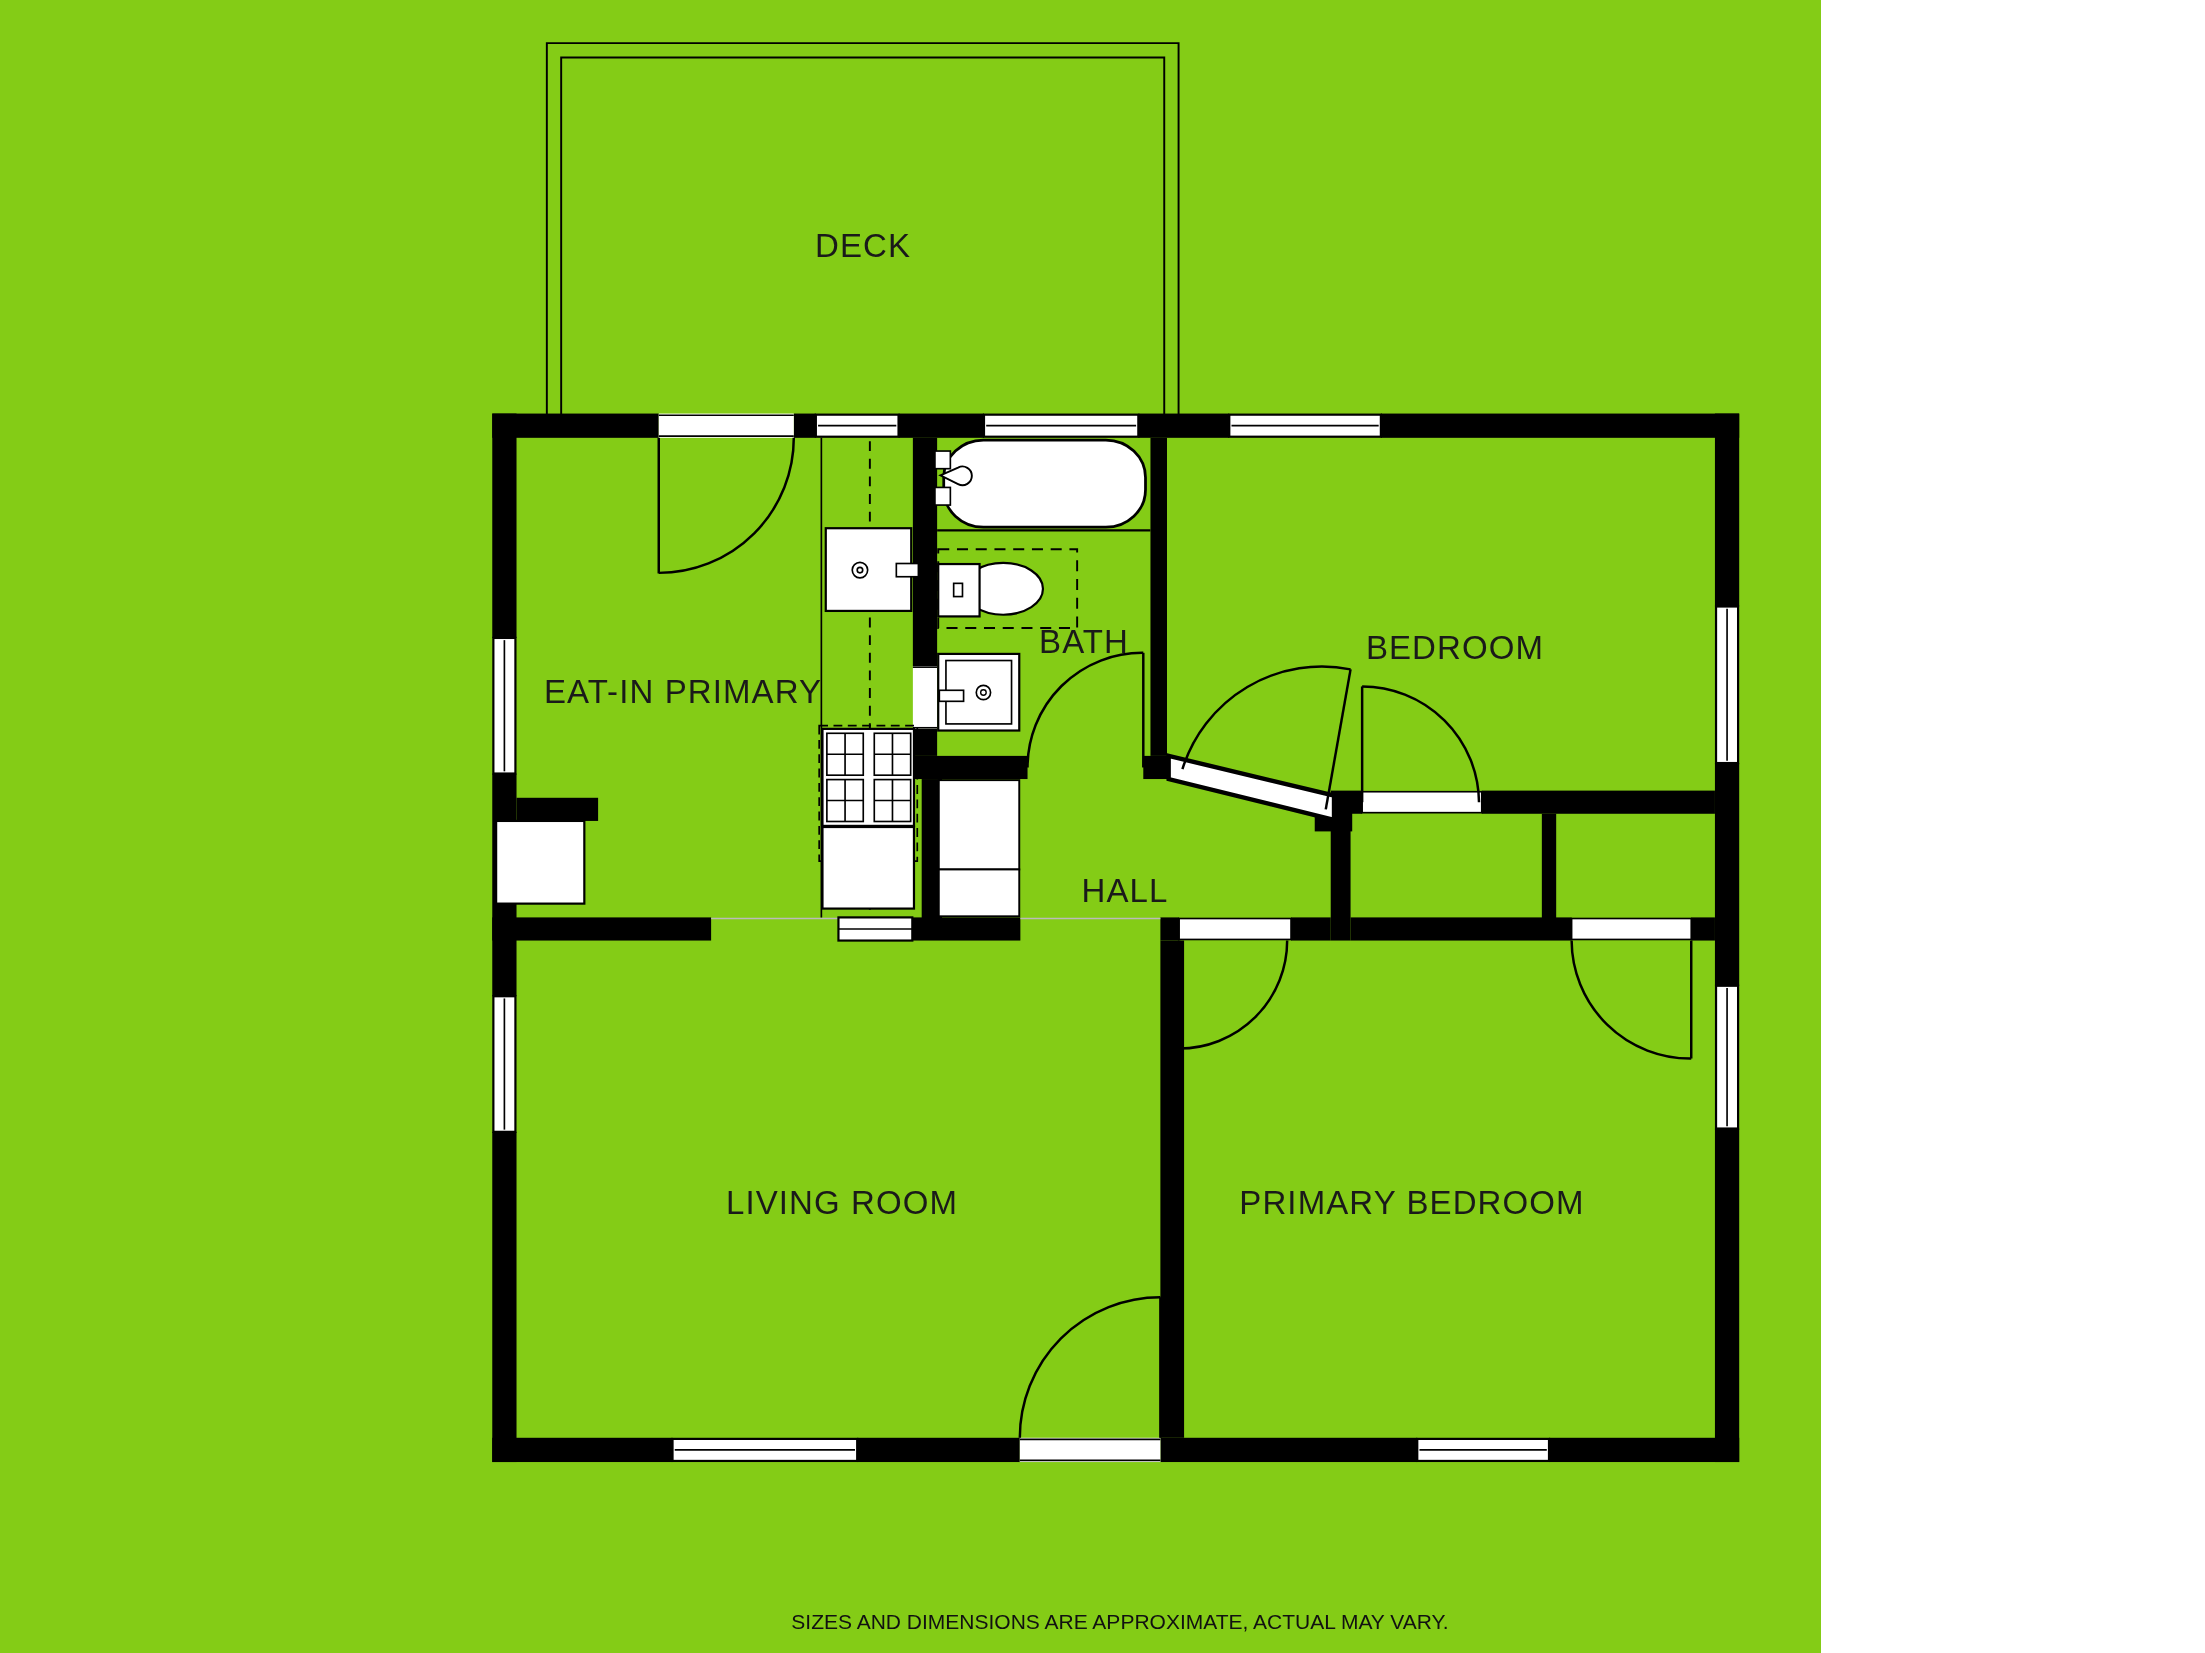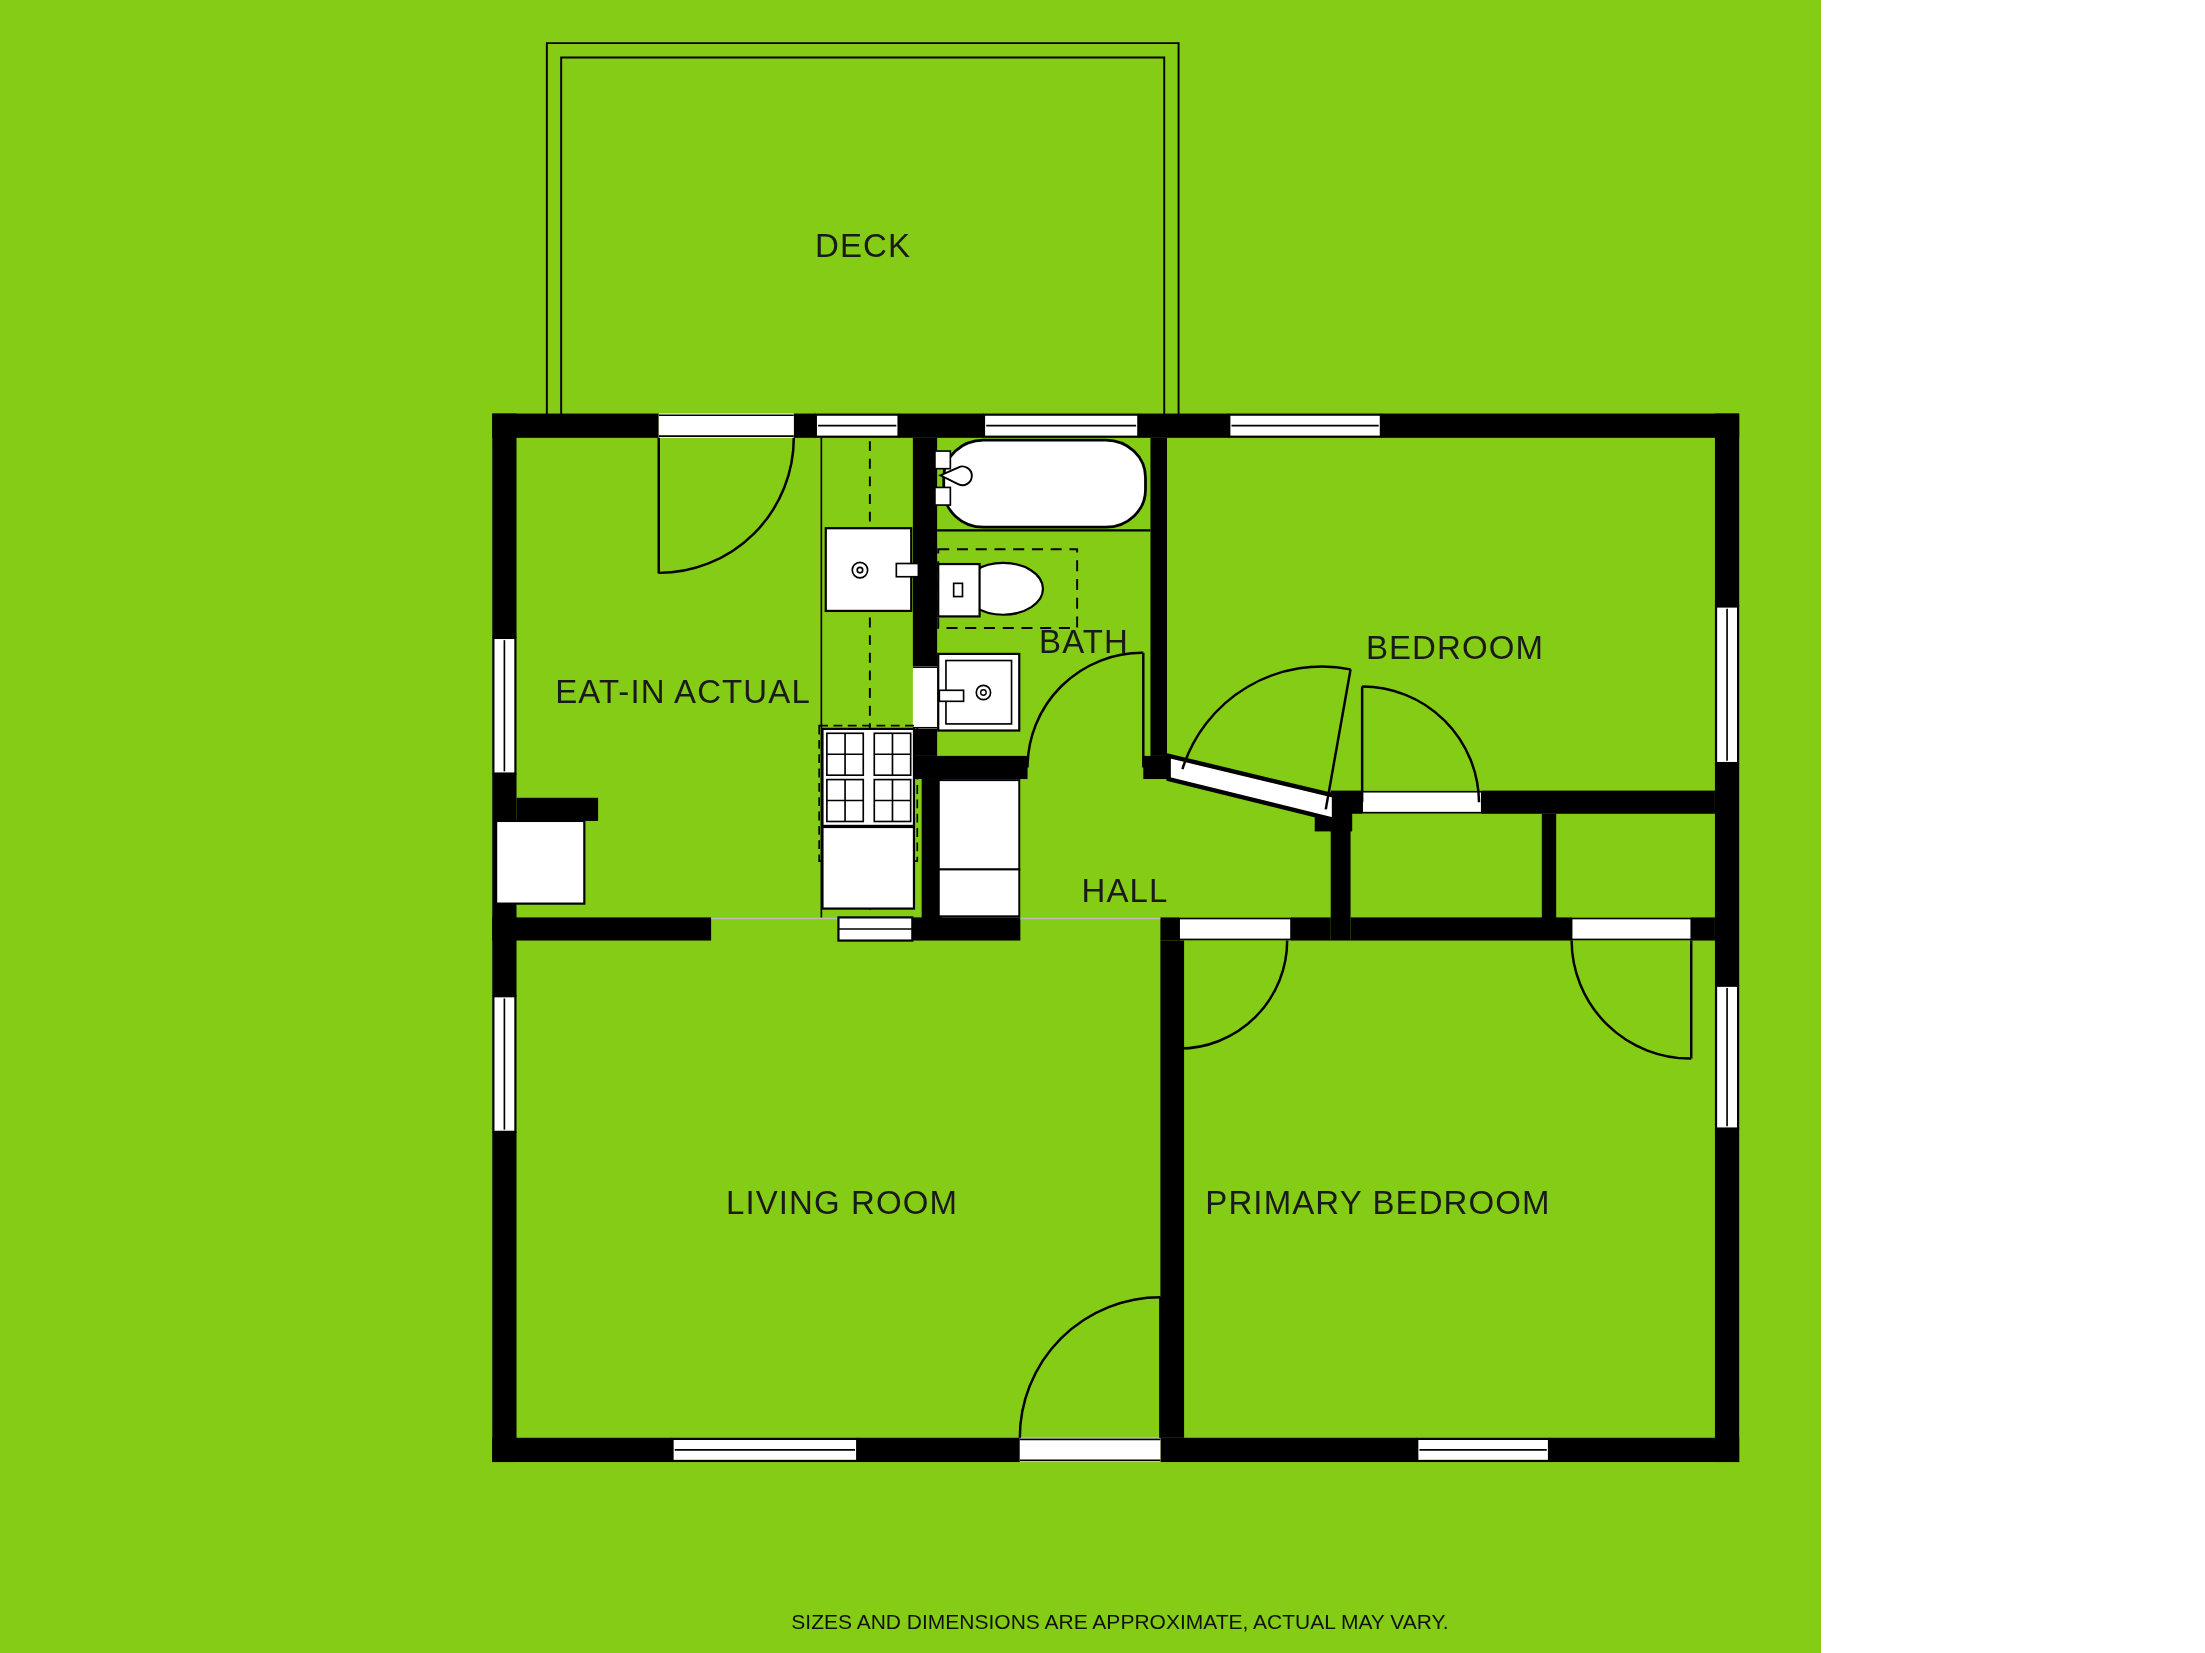--- a/index.html
+++ b/index.html
@@ -278,23 +278,23 @@
         <rect x="1702" y="1186" width="147" height="139" fill="#fff" stroke="#000" stroke-width="4"></rect>
         <rect x="1716" y="1198" width="119" height="115" fill="#fff" stroke="#000" stroke-width="3"></rect>
         <rect x="1704" y="1252" width="44" height="20" fill="#fff" stroke="#000" stroke-width="3"></rect>
         <circle cx="1784" cy="1256" r="13" fill="none" stroke="#000" stroke-width="3"></circle>
         <circle cx="1784" cy="1256" r="5" fill="none" stroke="#000" stroke-width="2.5"></circle>
       </g>
     </g>
   </svg>
 
   <div class="room-label" style="left:863px; top:246px;">DECK</div>
-  <div class="room-label" style="left:683px; top:692px;">EAT-IN ACTUAL</div>
+  <div class="room-label" style="left:683px; top:692px;">EAT-IN PRIMARY</div>
   <div class="room-label" style="left:1084px; top:642px;">BATH</div>
   <div class="room-label" style="left:1455px; top:648px;">BEDROOM</div>
   <div class="room-label" style="left:1125px; top:891px;">HALL</div>
   <div class="room-label" style="left:842px; top:1203px;text-align:center;">LIVING ROOM</div>
-  <div class="room-label" style="left:1378px; top:1203px;">PRIMARY BEDROOM</div>
+  <div class="room-label" style="left:1412px; top:1203px;">PRIMARY BEDROOM</div>
 
   <div class="disclaimer" style="left:1120px; top:1622px;">SIZES AND DIMENSIONS ARE APPROXIMATE, ACTUAL MAY VARY.</div>
 
 </div>
 
 
 </body></html>

